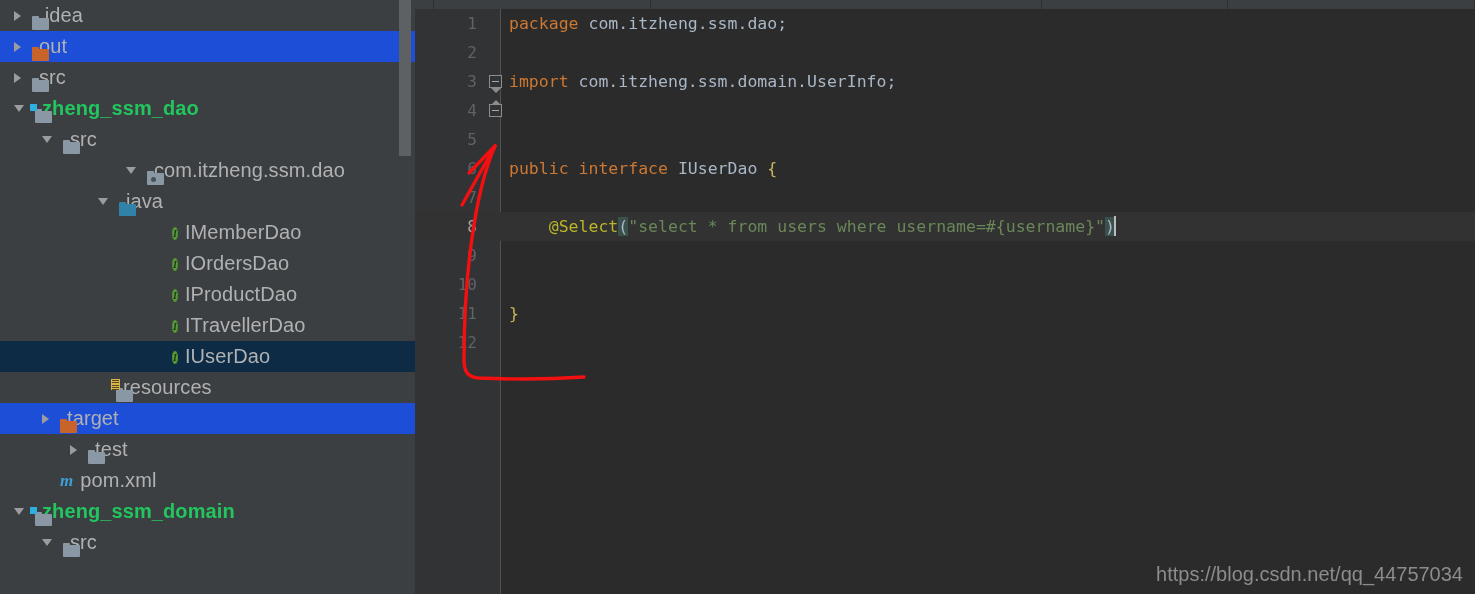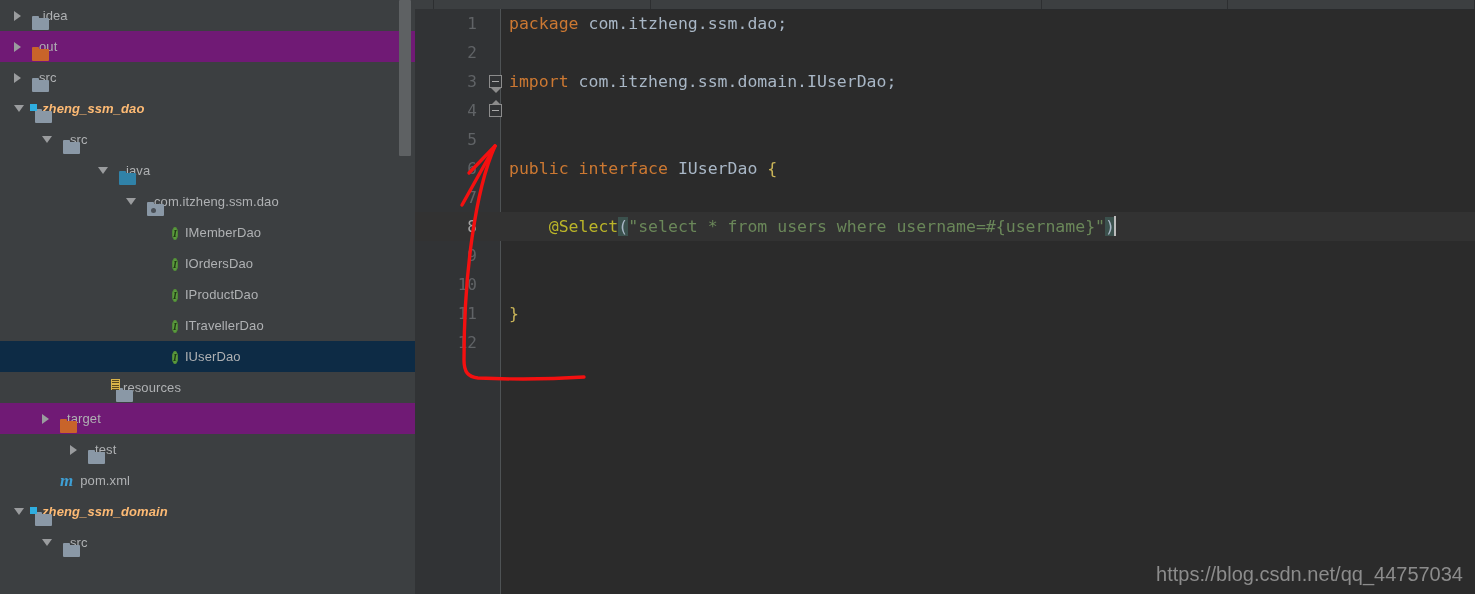--- a/index.html
+++ b/index.html
@@ -22,23 +22,23 @@
   .tree{position:absolute;left:0;top:0;width:415px;}
   .row{
     position:relative;
     height:31px;
     display:flex;align-items:center;
     white-space:nowrap;
     font-size:15px;
     color:#A9B7C6;
   }
   .row.sel{background:#0D2B45;}
-  .row.excl{background:#701a75;}
-  .row .lbl{color:#AFB1B3;font-size:13px;letter-spacing:0.1px;}
-  .row.bold .lbl{font-weight:bold;color:#fdba74;font-style:italic;}
+  .row.excl{background:#1d4ed8;}
+  .row .lbl{color:#AFB1B3;font-size:20px;letter-spacing:0.1px;}
+  .row.bold .lbl{font-weight:bold;color:#22c55e;}
 
   .arrow{
     width:0;height:0;flex:0 0 auto;
     margin-right:5px;
   }
   .arrow.right{
     border-left:7px solid #9A9C9E;
     border-top:5px solid transparent;
     border-bottom:5px solid transparent;
   }
@@ -208,32 +208,32 @@
           <span class="lbl">zheng_ssm_dao</span>
         </div>
         <div class="row">
           <span class="spacer" style="width:42px"></span>
           <span class="arrow down"></span>
           <span style="width:6px;flex:0 0 auto"></span>
           <span class="ico"><span class="folder f-gray"><span class="body"></span></span></span>
           <span class="lbl">src</span>
         </div>
         <div class="row">
+          <span class="spacer" style="width:126px"></span>
+          <span class="arrow down"></span>
+          <span style="width:6px;flex:0 0 auto"></span>
+          <span class="ico"><span class="folder f-gray"><span class="body"></span><span class="pkgdot"></span></span></span>
+          <span class="lbl">com.itzheng.ssm.dao</span>
+        </div>
+        <div class="row">
           <span class="spacer" style="width:98px"></span>
           <span class="arrow down"></span>
           <span style="width:6px;flex:0 0 auto"></span>
           <span class="ico"><span class="folder f-blue"><span class="body"></span></span></span>
           <span class="lbl">java</span>
-        </div>
-        <div class="row">
-          <span class="spacer" style="width:126px"></span>
-          <span class="arrow down"></span>
-          <span style="width:6px;flex:0 0 auto"></span>
-          <span class="ico"><span class="folder f-gray"><span class="body"></span><span class="pkgdot"></span></span></span>
-          <span class="lbl">com.itzheng.ssm.dao</span>
         </div>
         <div class="row">
           <span class="spacer" style="width:154px"></span>
           <span class="arrow none"></span>
           <span style="width:6px;flex:0 0 auto"></span>
           <span class="ico"><span class="iface">I</span></span>
           <span class="lbl">IMemberDao</span>
         </div>
         <div class="row">
           <span class="spacer" style="width:154px"></span>
@@ -339,21 +339,21 @@
           <div class="ln">
             <span class="num">2</span>
             <span class="code"></span>
           </div>
           <div class="ln">
             <span class="num">3</span>
             <span class="fold" style="top:8px">
               <span class="sq"></span>
               <span class="tri-d"></span>
             </span>
-            <span class="code"><span class="t-kw">import</span><span class="t-plain"> com.itzheng.ssm.domain.IUserDao;</span></span>
+            <span class="code"><span class="t-kw">import</span><span class="t-plain"> com.itzheng.ssm.domain.UserInfo;</span></span>
           </div>
           <div class="ln">
             <span class="num">4</span>
             <span class="fold" style="top:8px">
               <span class="sq"></span>
               <span class="tri-u"></span>
             </span>
           </div>
           <div class="ln">
             <span class="num">5</span>

